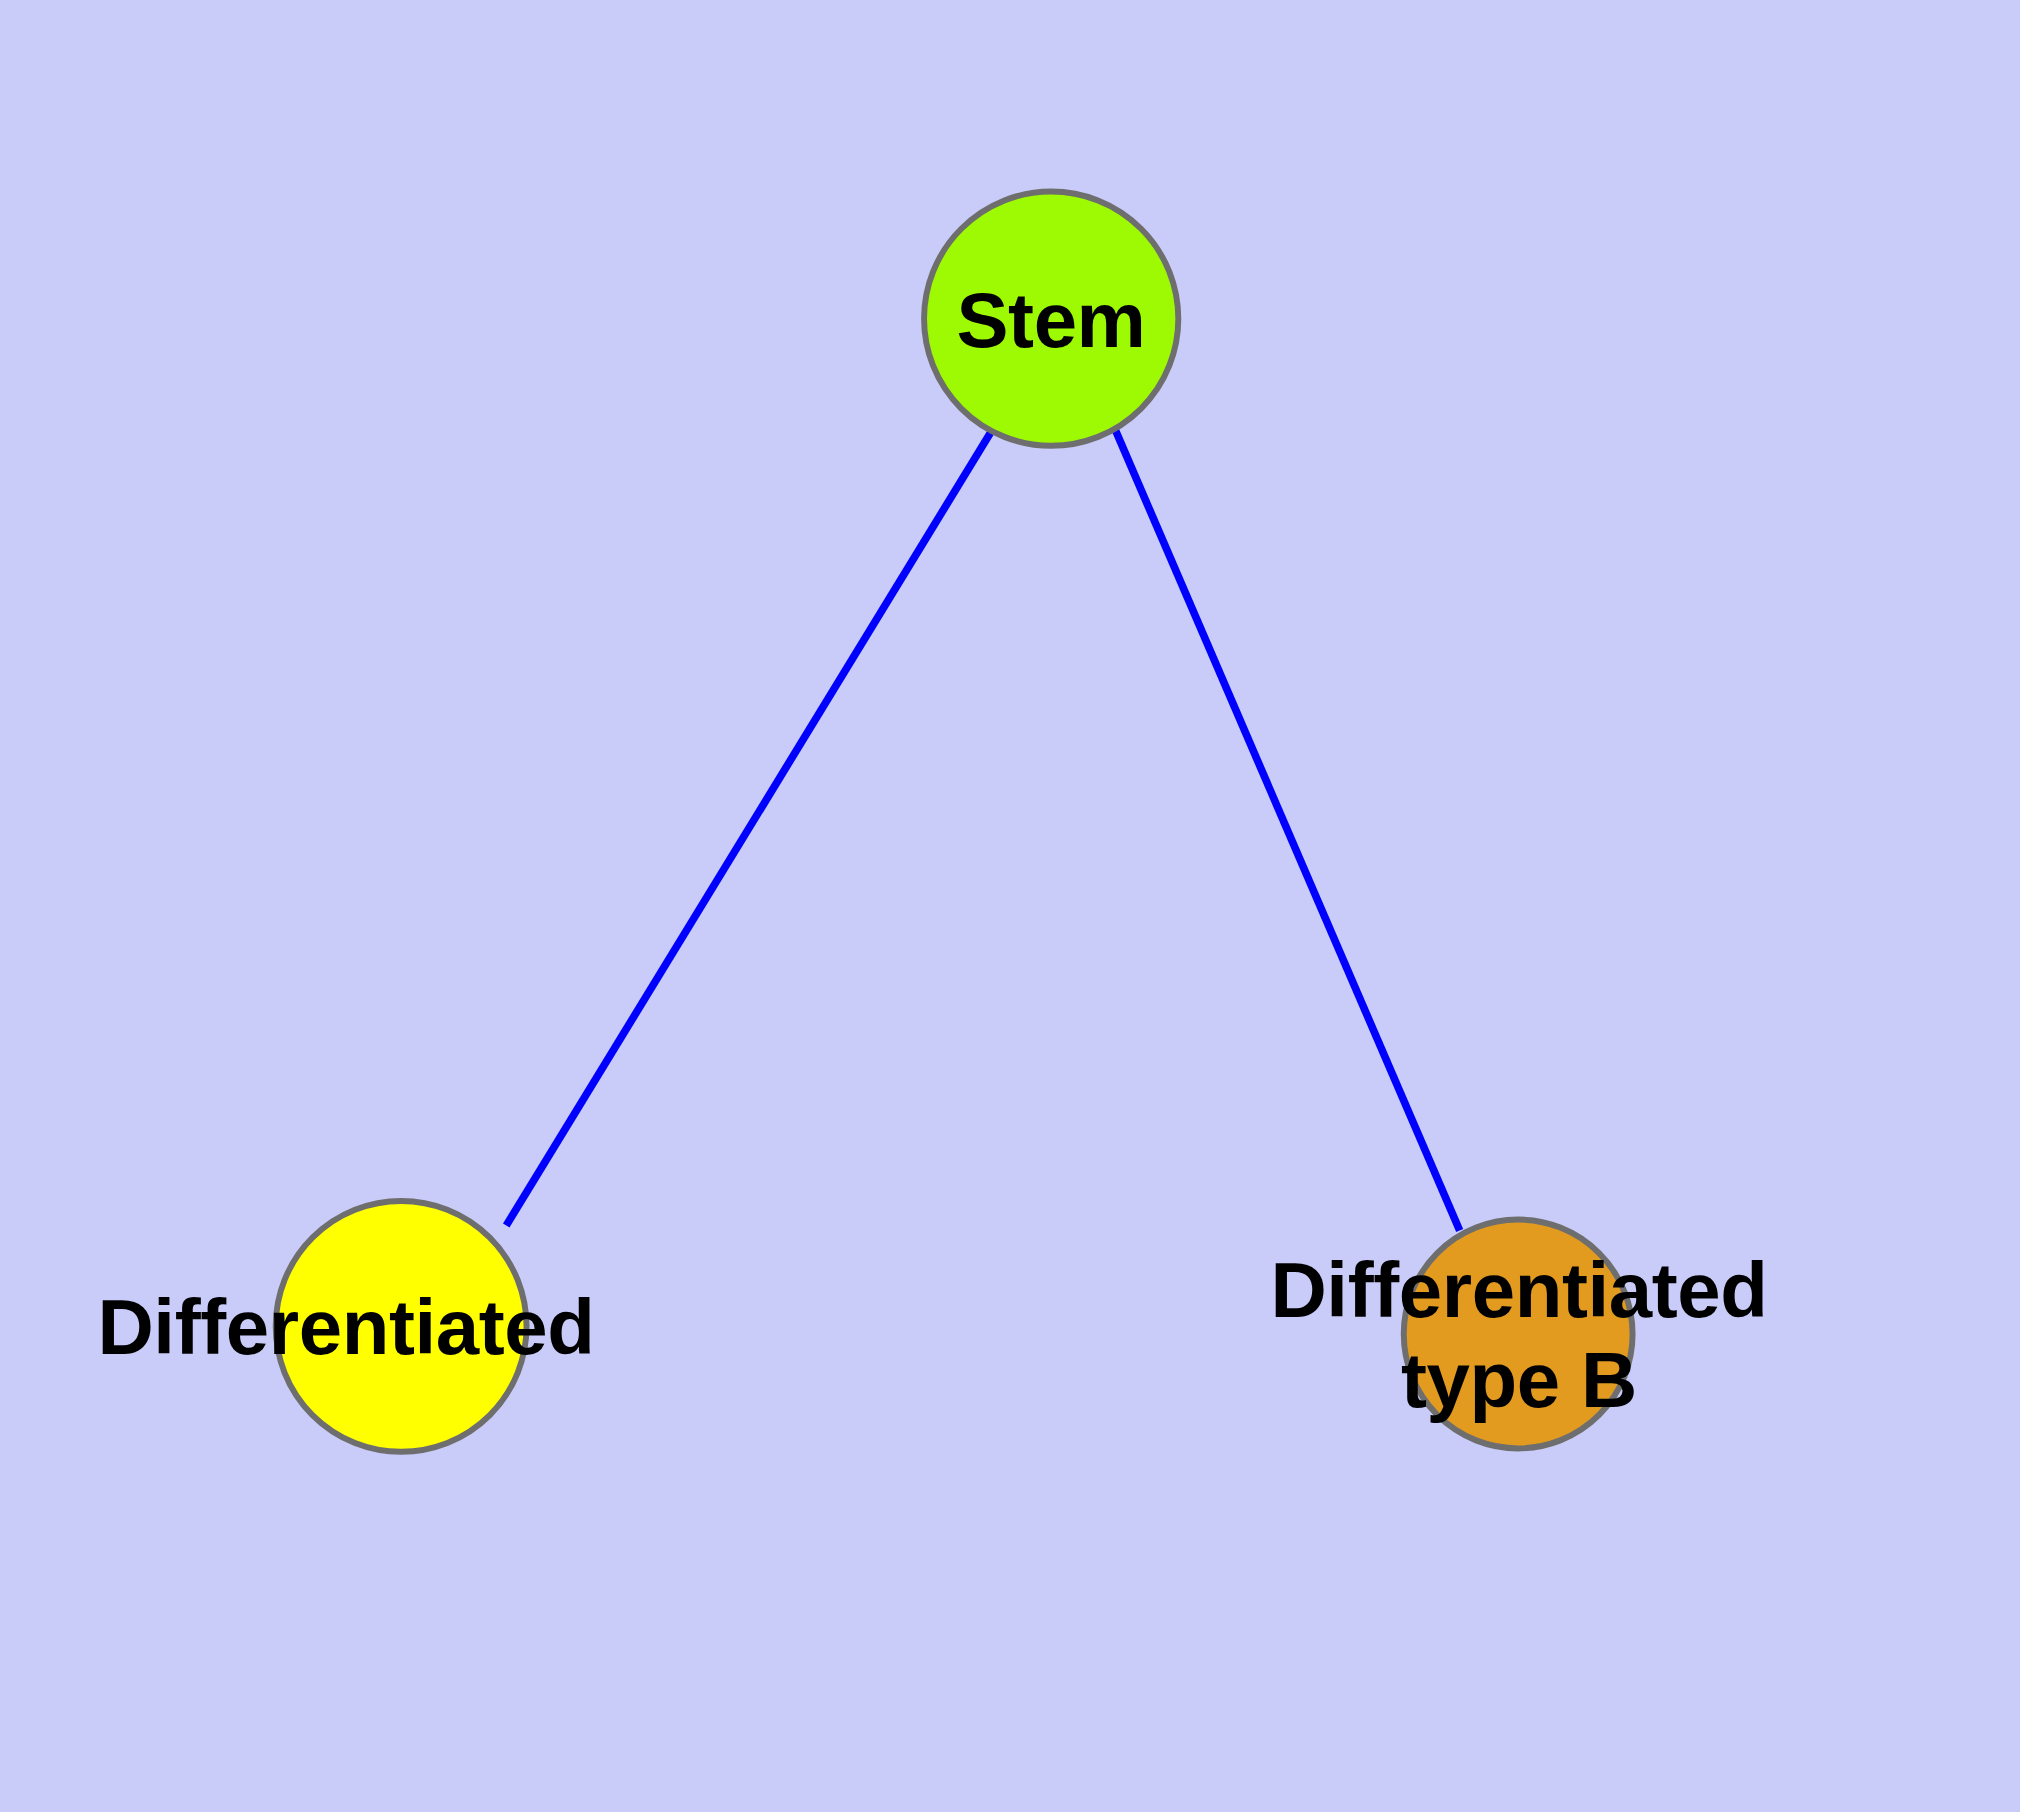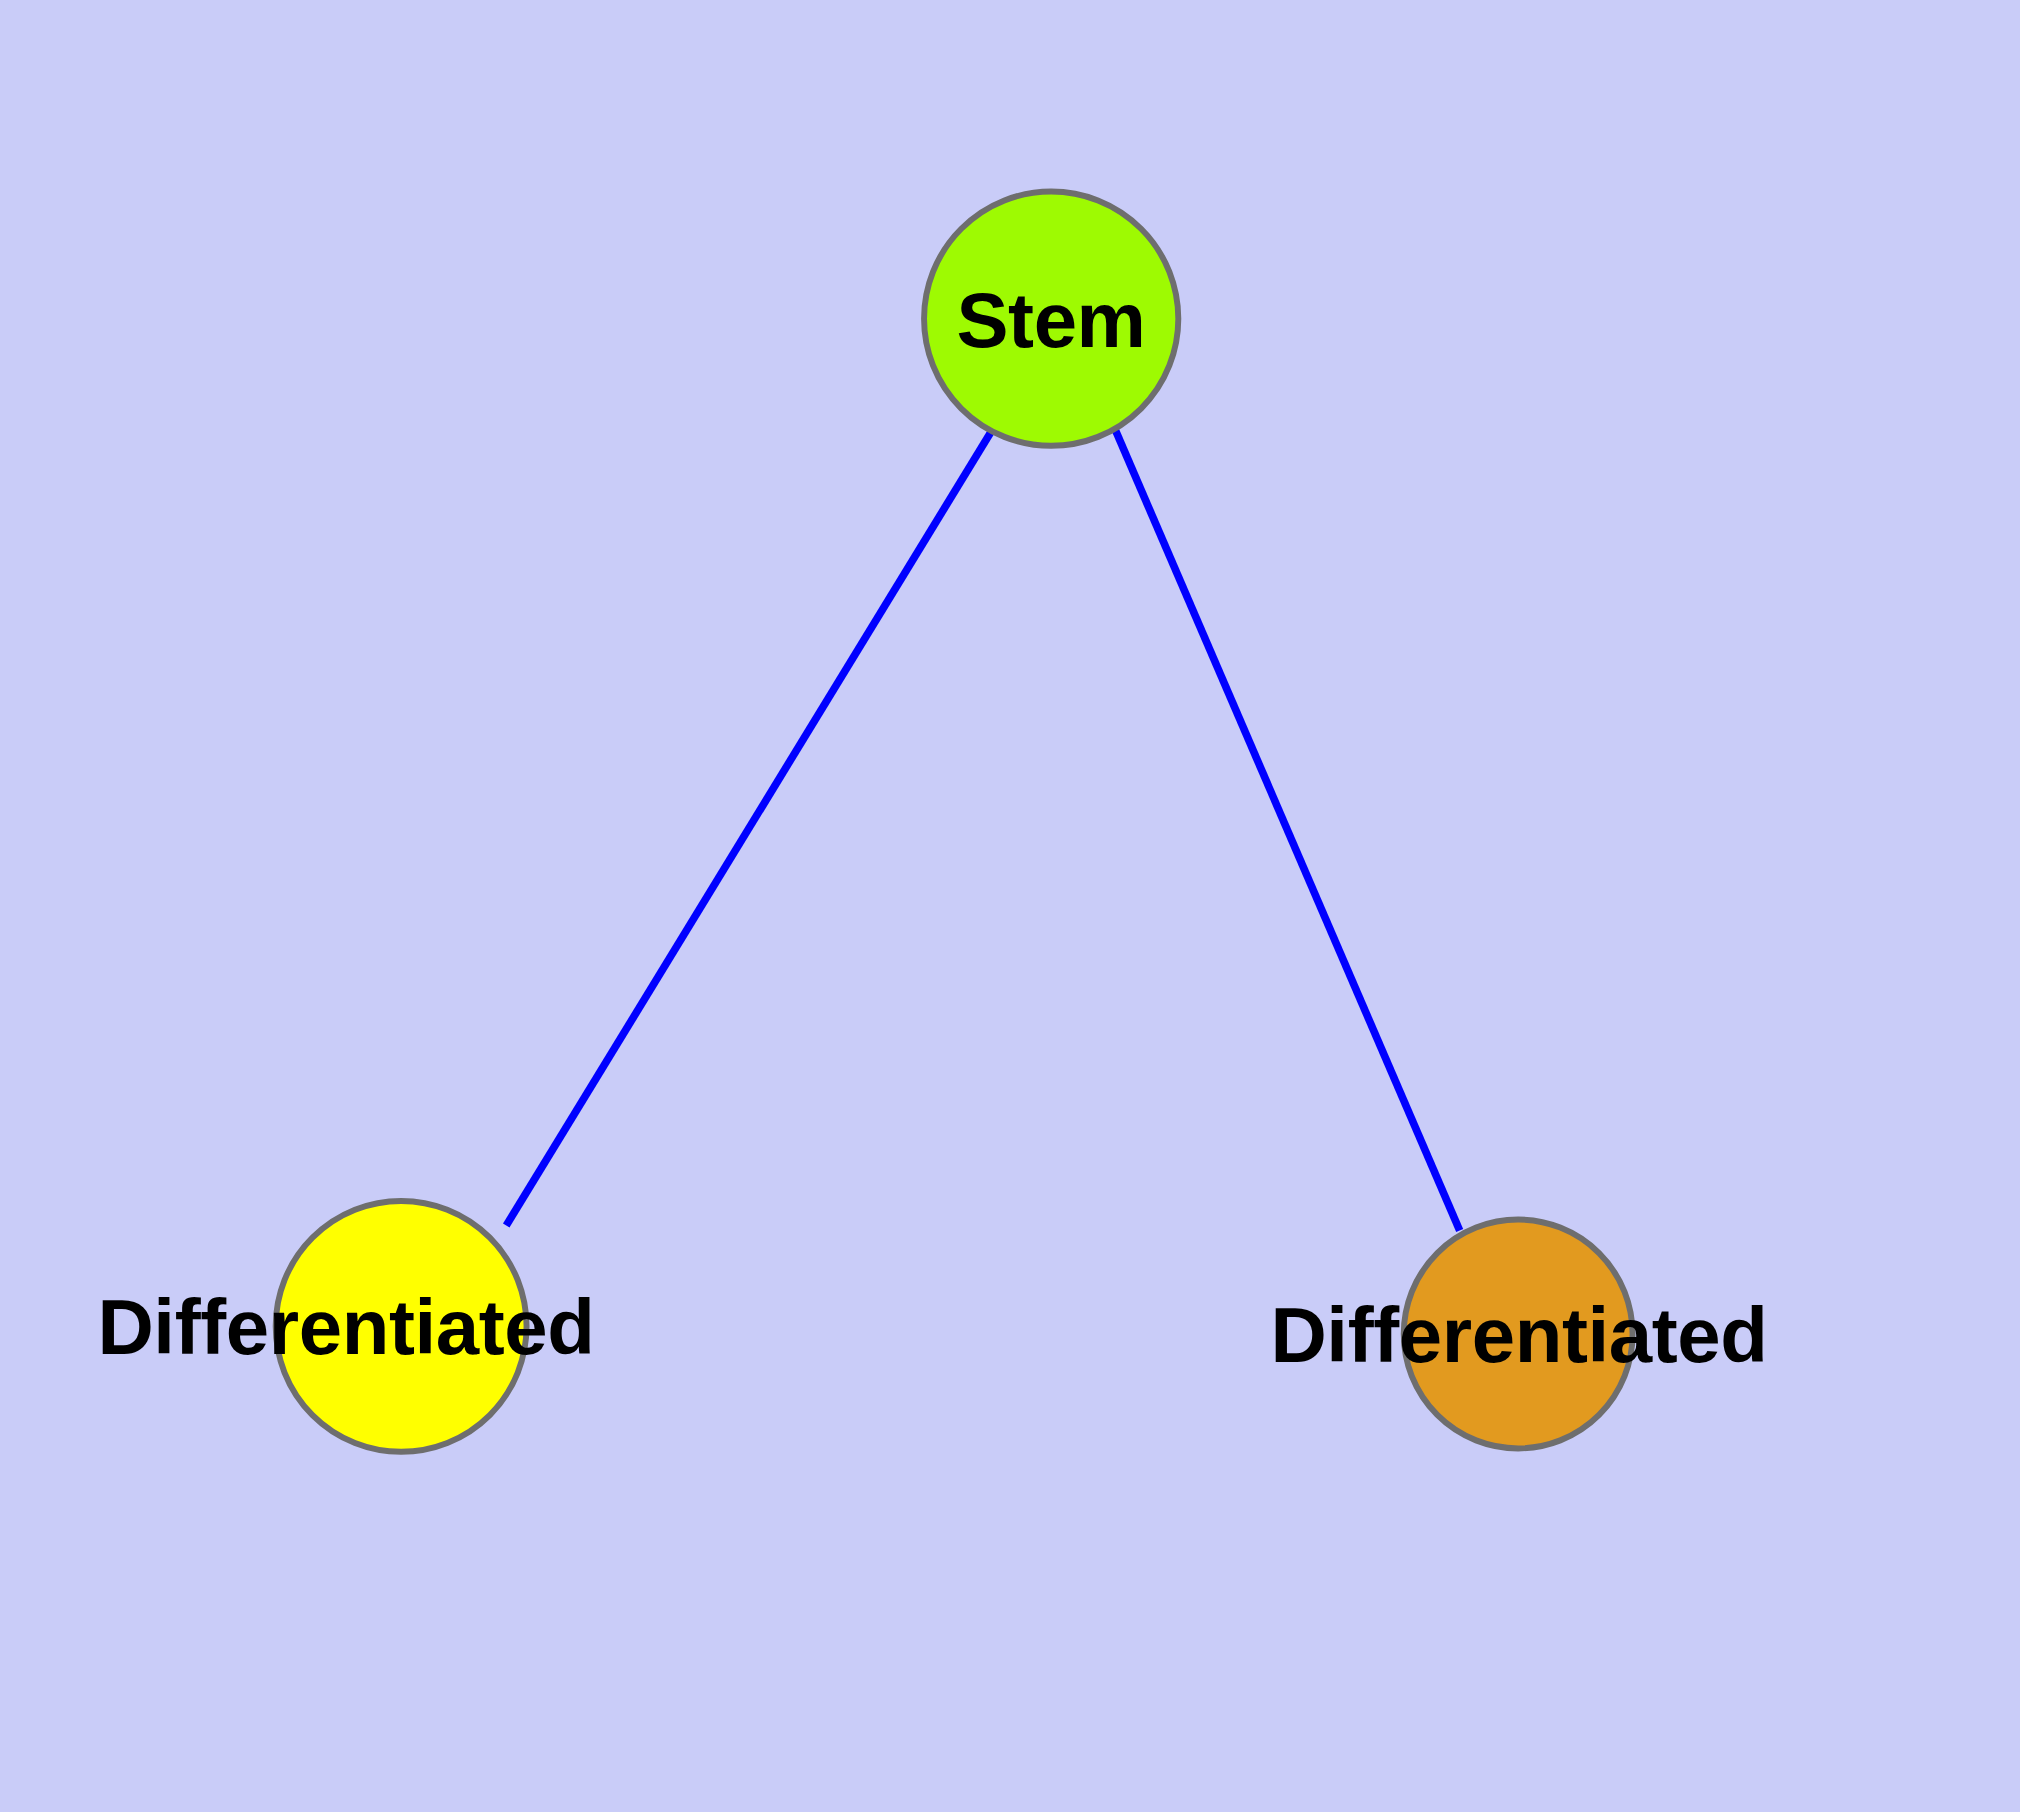--- a/index.html
+++ b/index.html
@@ -67,16 +67,16 @@
       <circle cx="1240" cy="376" r="150" fill="#9efa02" stroke="#6e6e6e" stroke-width="7"></circle>
       <circle cx="473" cy="1565" r="148" fill="#ffff00" stroke="#6e6e6e" stroke-width="7"></circle>
       <circle cx="1791" cy="1574" r="135" fill="#e29a1f" stroke="#6e6e6e" stroke-width="7"></circle>
     </g>
   </svg>
 
   <div class="node-label" id="label-stem" style="left: 1051px; top: 320px; color: rgb(0, 0, 0);">Stem</div>
 
   <div class="node-label" id="label-type-a" style="left: 346px; top: 1327px; color: rgb(0, 0, 0);"><span>Differentiated</span><br></div>
 
-  <div class="node-label" id="label-type-b" style="left: 1519px; top: 1335px; color: rgb(0, 0, 0);"><span>Differentiated</span><br></div>
+  <div class="node-label" id="label-type-b" style="left: 1519px; top: 1335px; color: rgb(0, 0, 0);"><span>Differentiated</span><br><span>type B</span></div>
 
 </div>
 
 
 </body></html>

